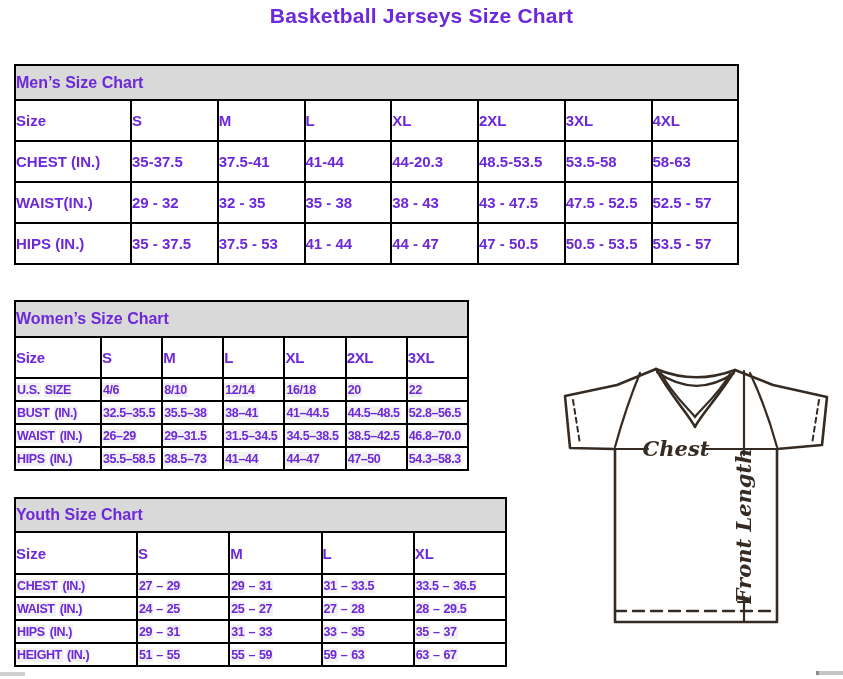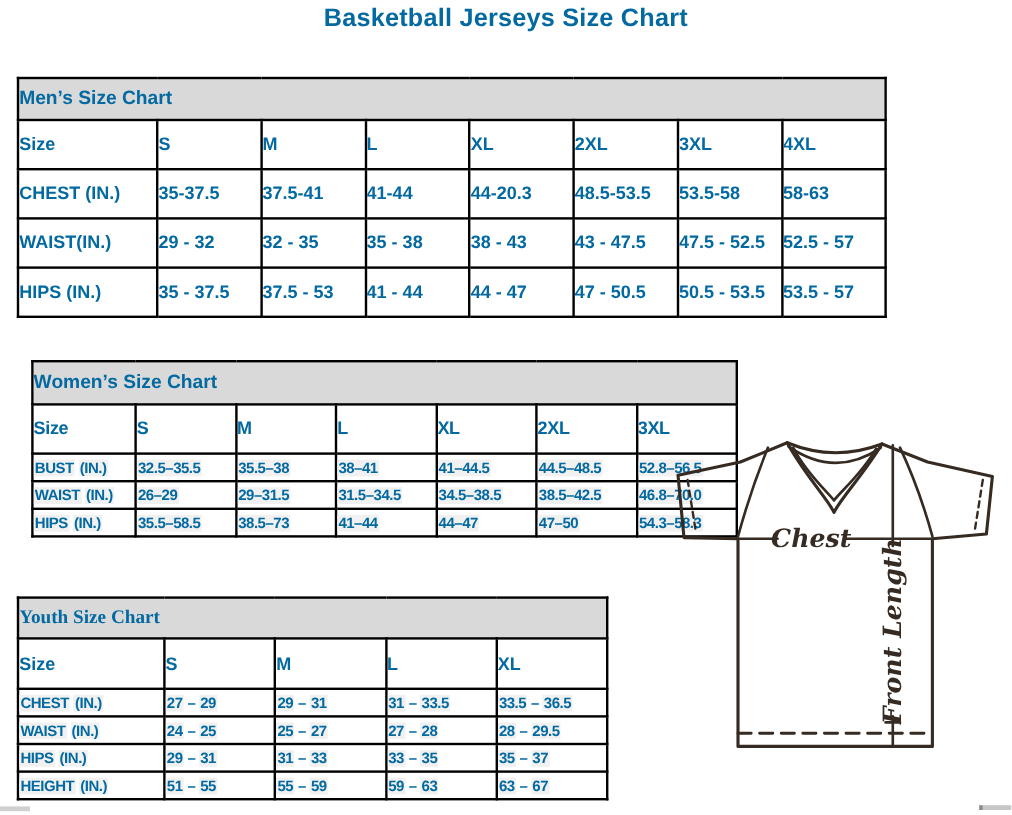--- a/index.html
+++ b/index.html
@@ -1,42 +1,42 @@
 <!DOCTYPE html>
 <html><head>
 <meta charset="utf-8">
 <style>
   html,body{margin:0;padding:0;background:#fff;}
   .canvas{
     position:relative;width:843px;height:679px;background:#ffffff;overflow:hidden;
-    font-family:"Liberation Sans",sans-serif;color:#0369a1;
+    font-family:"Liberation Sans",sans-serif;color:#6d28d9;
   }
   .page-title{
     position:absolute;left:0;top:4px;width:843px;text-align:center;
     font-size:21px;font-weight:bold;letter-spacing:.2px;
   }
   table.sz{
     position:absolute;border-collapse:collapse;table-layout:fixed;background:#fff;
     font-weight:bold;text-align:left;
   }
   table.sz td{border:2px solid #000;padding:0;vertical-align:middle;overflow:hidden;white-space:nowrap;}
   td.ttl{background:#d9d9d9;font-size:16px;}
   
   table.men{left:14px;top:64px;width:812px;}
   .men td.ttl{height:33px;}
   .men tr.hdr td{height:39px;font-size:15px;}
   .men tr.data td{height:39px;font-size:15px;}
   
-  table.wom{left:26px;top:300px;width:589px;}
+  table.wom{left:14px;top:300px;width:455px;}
   .wom td.ttl{height:34px;}
   .wom tr.hdr td{height:39px;font-size:15px;letter-spacing:-.3px;}
   .wom tr.data td{height:21px;font-size:12.5px;letter-spacing:-.4px;}
   
   table.you{left:14px;top:497px;width:493px;}
-  .you td.ttl{height:32px;font-family:Liberation Serif, serif;}
+  .you td.ttl{height:32px;}
   .you tr.hdr td{height:40px;font-size:15px;}
   .you tr.data td{height:21px;font-size:12.5px;letter-spacing:-.4px;}
   
   .tk{background:#f1f1f1;padding:0 1px;}
   
   .jersey{position:absolute;left:550px;top:355px;width:293px;height:290px;}
   .jersey text{
     font-family:"DejaVu Serif",serif;font-style:italic;font-weight:bold;fill:#362b22;
   }
   
@@ -127,20 +127,29 @@
     <tr class="hdr">
       <td>Size</td>
       <td>S</td>
       <td>M</td>
       <td>L</td>
       <td>XL</td>
       <td>2XL</td>
       <td>3XL</td>
     </tr>
     <tr class="data">
+      <td class="hl"><span class="tk">U.S.</span> <span class="tk">SIZE</span></td>
+      <td class="hl"><span class="tk">4/6</span></td>
+      <td class="hl"><span class="tk">8/10</span></td>
+      <td class="hl"><span class="tk">12/14</span></td>
+      <td class="hl"><span class="tk">16/18</span></td>
+      <td class="hl"><span class="tk">20</span></td>
+      <td class="hl"><span class="tk">22</span></td>
+    </tr>
+    <tr class="data">
       <td class="hl"><span class="tk">BUST</span> <span class="tk">(IN.)</span></td>
       <td class="hl"><span class="tk">32.5–35.5</span></td>
       <td class="hl"><span class="tk">35.5–38</span></td>
       <td class="hl"><span class="tk">38–41</span></td>
       <td class="hl"><span class="tk">41–44.5</span></td>
       <td class="hl"><span class="tk">44.5–48.5</span></td>
       <td class="hl"><span class="tk">52.8–56.5</span></td>
     </tr>
     <tr class="data">
       <td class="hl"><span class="tk">WAIST</span> <span class="tk">(IN.)</span></td>

